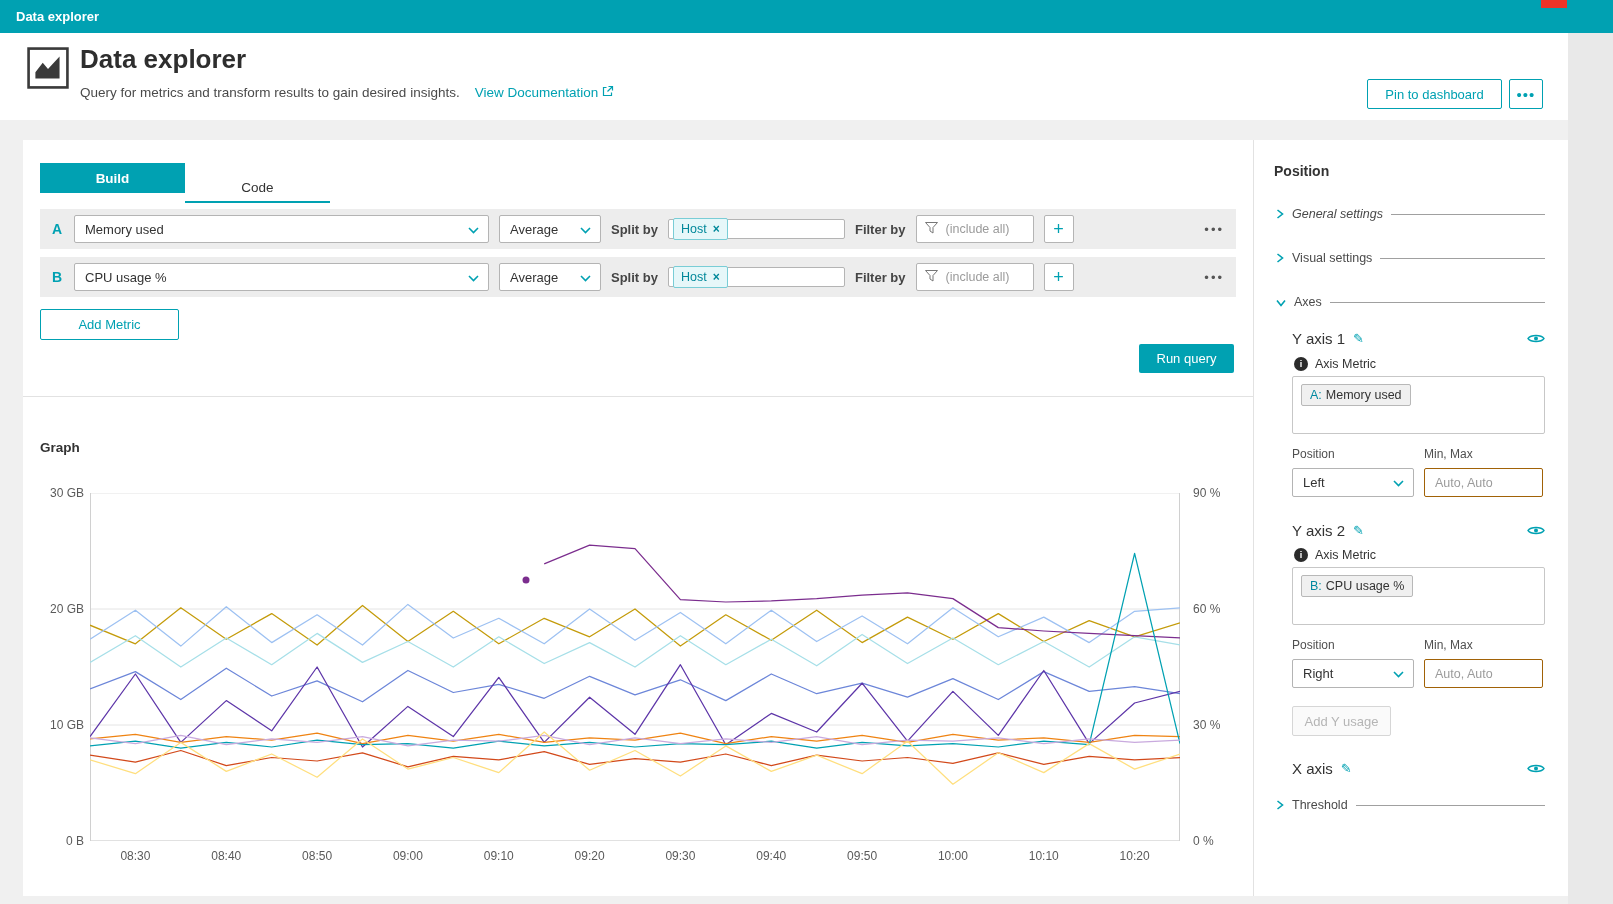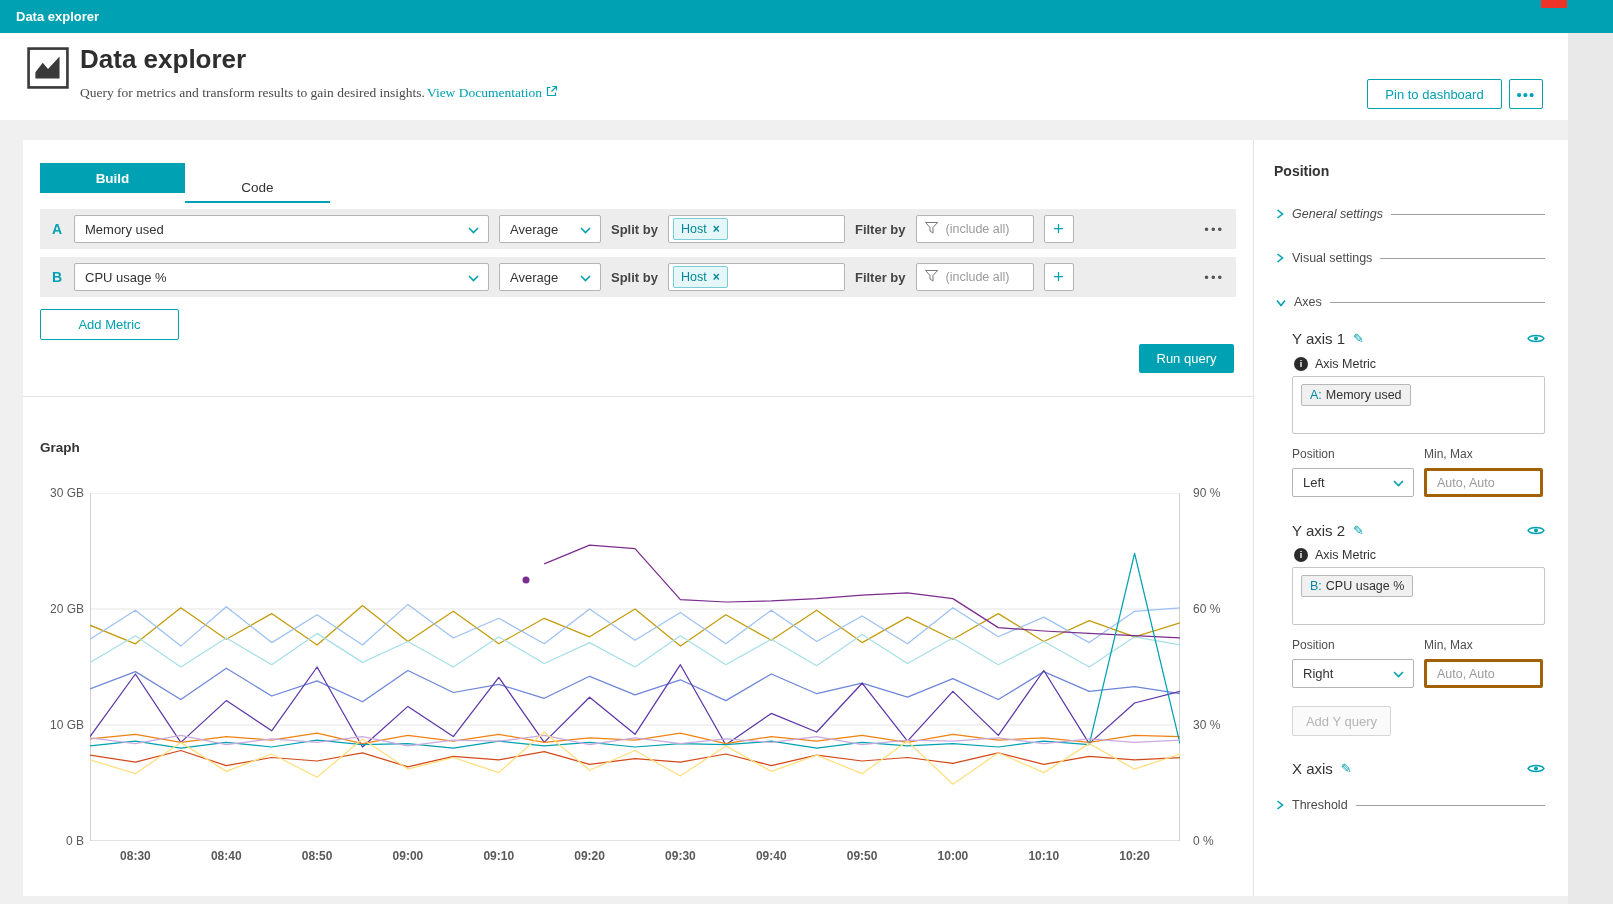--- a/index.html
+++ b/index.html
@@ -6,60 +6,60 @@
   #page{position:relative;width:1613px;height:904px;overflow:hidden;background:#f0f0f0;}
   .abs{position:absolute;}
   
   #topbar{left:0;top:0;width:1613px;height:33px;background:#00a1b2;display:flex;align-items:center;}
   #topbar .title{color:#fff;font-size:13px;font-weight:700;margin-left:16px;}
   #rec{left:1541px;top:0;width:26px;height:8px;background:#ee3328;}
   
   #header{left:0;top:33px;width:1568px;height:87px;background:#fff;}
   #hicon{left:27px;top:47px;}
   #htitle{left:80px;top:44px;font-size:26px;font-weight:600;color:#2e2e2e;}
-  #hsub{left:80px;top:85px;font-size:13.5px;color:#4a4a4a;display:flex;align-items:center;gap:2px;font-family:Liberation Serif, serif;}
+  #hsub{left:80px;top:85px;font-size:13.5px;color:#4a4a4a;display:flex;align-items:center;gap:15px;}
   #hsub a{color:#00a1b2;text-decoration:none;display:inline-flex;align-items:center;gap:4px;cursor:pointer;}
   .btn-outline{border:1px solid #00a1b2;background:#fff;color:#00a1b2;font-size:13px;border-radius:2px;display:flex;align-items:center;justify-content:center;cursor:pointer;}
   #pin-btn{left:1367px;top:79px;width:133px;height:28px;}
   #hmore{left:1509px;top:79px;width:32px;height:28px;font-size:15px;letter-spacing:1px;}
   #rightcol{left:1568px;top:33px;width:45px;height:871px;background:#e9e9e9;}
   
   #card{left:23px;top:140px;width:1545px;height:756px;background:#fff;}
   
   .tab{height:30px;width:145px;display:flex;align-items:center;justify-content:center;font-size:13.5px;cursor:pointer;box-sizing:border-box;}
   #tab-build{left:40px;top:163px;background:#00a1b2;color:#fff;font-weight:600;}
   #tab-code{left:185px;top:173px;background:#fff;color:#333;border-bottom:2px solid #00a1b2;}
   
   .qrow{width:1196px;height:40px;background:#ededed;display:flex;align-items:center;gap:10px;padding:0 12px;box-sizing:border-box;}
   #rowA{left:40px;top:209px;} #rowB{left:40px;top:257px;}
   .qid{color:#00a1b2;font-weight:700;font-size:14px;width:12px;}
   .select{display:flex;align-items:center;justify-content:space-between;background:#fff;border:1px solid #b4b4b4;border-radius:2px;height:28px;box-sizing:border-box;padding:0 9px 0 10px;font-size:13px;color:#333;cursor:pointer;}
   .sel-metric{width:415px;} .sel-agg{width:102px;}
   .qlabel{font-size:13px;font-weight:600;color:#454545;white-space:nowrap;}
-  .chipbox{width:177px;height:28px;background:#fff;border:1px solid #b4b4b4;border-radius:2px;box-sizing:border-box;display:flex;align-items:center;padding:0 4px;cursor:text;}
+  .chipbox{width:177px;height:20px;background:#fff;border:1px solid #b4b4b4;border-radius:2px;box-sizing:border-box;display:flex;align-items:center;padding:0 4px;cursor:text;}
   .chip{display:inline-flex;align-items:center;gap:6px;background:#e6f7f9;border:1px solid #79cdd6;border-radius:2px;color:#00889a;font-size:12.5px;padding:3px 7px;cursor:pointer;}
   .chip .x{font-weight:700;font-size:12px;color:#00889a;cursor:pointer;}
   .filterbox{width:118px;height:28px;background:#fff;border:1px solid #b4b4b4;border-radius:2px;box-sizing:border-box;display:flex;align-items:center;gap:6px;padding:0 8px;}
   .filterbox input{border:none;outline:none;background:transparent;width:84px;font-size:12.5px;color:#333;font-family:inherit;}
   .filterbox input::placeholder{color:#9b9b9b;}
   .plusbtn{width:30px;height:28px;background:#fff;border:1px solid #b4b4b4;border-radius:2px;color:#00a1b2;font-size:18px;line-height:1;display:flex;align-items:center;justify-content:center;cursor:pointer;box-sizing:border-box;}
   .spacer{flex:1;}
   .dots{color:#555;font-size:13px;letter-spacing:2px;cursor:pointer;}
   #add-metric{left:40px;top:309px;width:137px;height:29px;}
   #run-query{left:1139px;top:344px;width:95px;height:29px;background:#00a1b2;color:#fff;font-size:13px;border-radius:2px;display:flex;align-items:center;justify-content:center;cursor:pointer;}
   #hdiv{left:23px;top:396px;width:1230px;height:1px;background:#e2e2e2;}
   #vdiv{left:1253px;top:140px;width:1px;height:756px;background:#e2e2e2;}
   #graph-label{left:40px;top:440px;font-size:13.5px;font-weight:700;color:#333;}
   
   #chart{left:40px;top:470px;width:1185px;height:412px;}
   #chart svg{position:absolute;left:50px;top:23px;}
   .tick{position:absolute;font-size:12px;color:#5a5a5a;}
   .yl{left:0;width:44px;text-align:right;}
   .yr{left:1153px;width:42px;text-align:left;}
-  .xt{width:50px;text-align:center;top:379px;font-weight:bold;}
+  .xt{width:50px;text-align:center;top:379px;}
   
   #settings-title{left:1274px;top:163px;font-size:14px;font-weight:700;color:#333;}
   .sec{display:flex;align-items:center;gap:8px;width:269px;cursor:pointer;}
   .sec .lbl{font-size:12.5px;color:#4a4a4a;white-space:nowrap;}
   .sec .line{flex:1;height:1px;background:#a0a0a0;}
   #sec-general{left:1276px;top:205px;font-style:italic;} #sec-visual{left:1276px;top:249px;}
   #sec-axes{left:1276px;top:293px;} #sec-threshold{left:1276px;top:796px;}
   .axrow{display:flex;align-items:center;width:253px;}
   .axrow .name{font-size:15px;color:#333;}
   .axrow .pencil{color:#00a1b2;font-size:13px;margin-left:8px;cursor:pointer;}
@@ -72,21 +72,21 @@
   .metricbox{width:253px;height:58px;border:1px solid #c7c7c7;border-radius:2px;box-sizing:border-box;padding:7px 8px;}
   #y1-box{left:1292px;top:376px;} #y2-box{left:1292px;top:567px;}
   .mchip{display:inline-flex;align-items:center;background:#f0f0f0;border:1px solid #b8b8b8;border-radius:2px;font-size:12.5px;padding:3px 8px;cursor:pointer;}
   .mchip .pfx{color:#0089a0;margin-right:4px;}
   .mchip .lab{color:#333;}
   .small-lbl{font-size:12px;color:#4f4f4f;}
   #y1-pos-l{left:1292px;top:447px;} #y1-mm-l{left:1424px;top:447px;}
   #y2-pos-l{left:1292px;top:638px;} #y2-mm-l{left:1424px;top:638px;}
   .pos-select{width:122px;height:29px;}
   #y1-sel{left:1292px;top:468px;} #y2-sel{left:1292px;top:659px;}
-  .mm-input{width:119px;height:29px;border:3px solid #a16207;border-radius:2px;box-sizing:border-box;display:flex;align-items:center;padding:0 8px;background:#fff;}
+  .mm-input{width:119px;height:29px;border:1px solid #a16207;border-radius:2px;box-sizing:border-box;display:flex;align-items:center;padding:0 8px;background:#fff;}
   .mm-input input{border:none;outline:none;width:100%;font-size:12.5px;color:#333;font-family:inherit;background:transparent;}
   .mm-input input::placeholder{color:#9b9b9b;}
   #y1-inp{left:1424px;top:468px;} #y2-inp{left:1424px;top:659px;}
   #add-y-axis{left:1292px;top:706px;width:97px;height:28px;border:1px solid #d6d6d6;background:#fafafa;color:#b5b5b5;font-size:13px;border-radius:2px;display:flex;align-items:center;justify-content:center;cursor:default;}
 </style>
 </head>
 <body>
 
 <div id="page">
 
@@ -327,21 +327,21 @@
   <div id="y2-sel" class="abs select pos-select">
     <span>Right</span>
     <span><svg width="11" height="7">
           <path d="M1 1 L5.5 5.5 L10 1" stroke="#00a1b2" stroke-width="1.6" fill="none"></path>
         </svg></span>
   </div>
   <div id="y2-inp" class="abs mm-input">
     <input placeholder="Auto, Auto" style="">
   </div>
 
-  <div id="add-y-axis" class="abs">Add Y query</div>
+  <div id="add-y-axis" class="abs">Add Y usage</div>
 
   <div id="x-axis-row" class="abs axrow">
     <span class="name">X axis</span>
     <span class="pencil">✎</span>
     <span class="eye">
         <svg width="18" height="11" viewBox="0 0 18 11">
           <path d="M1 5.5 C4 1.5 14 1.5 17 5.5 C14 9.5 4 9.5 1 5.5 Z" fill="none" stroke="#00a1b2" stroke-width="1.3"></path>
           <circle cx="9" cy="5.5" r="2" fill="#00a1b2"></circle>
         </svg>
       </span>

